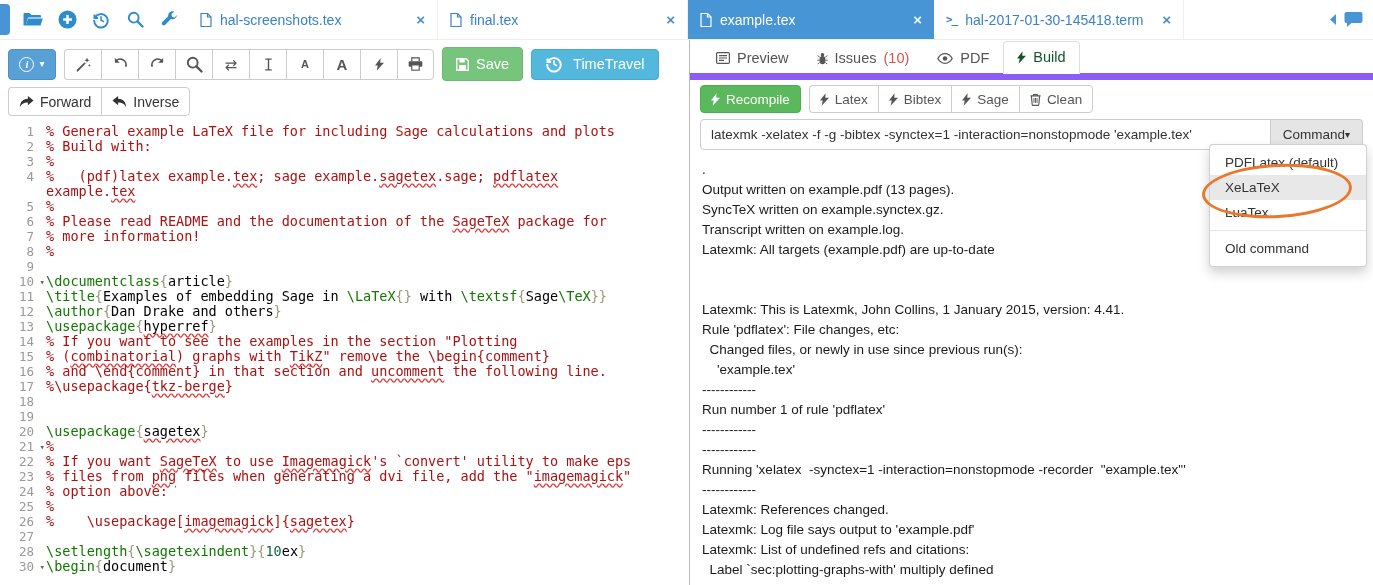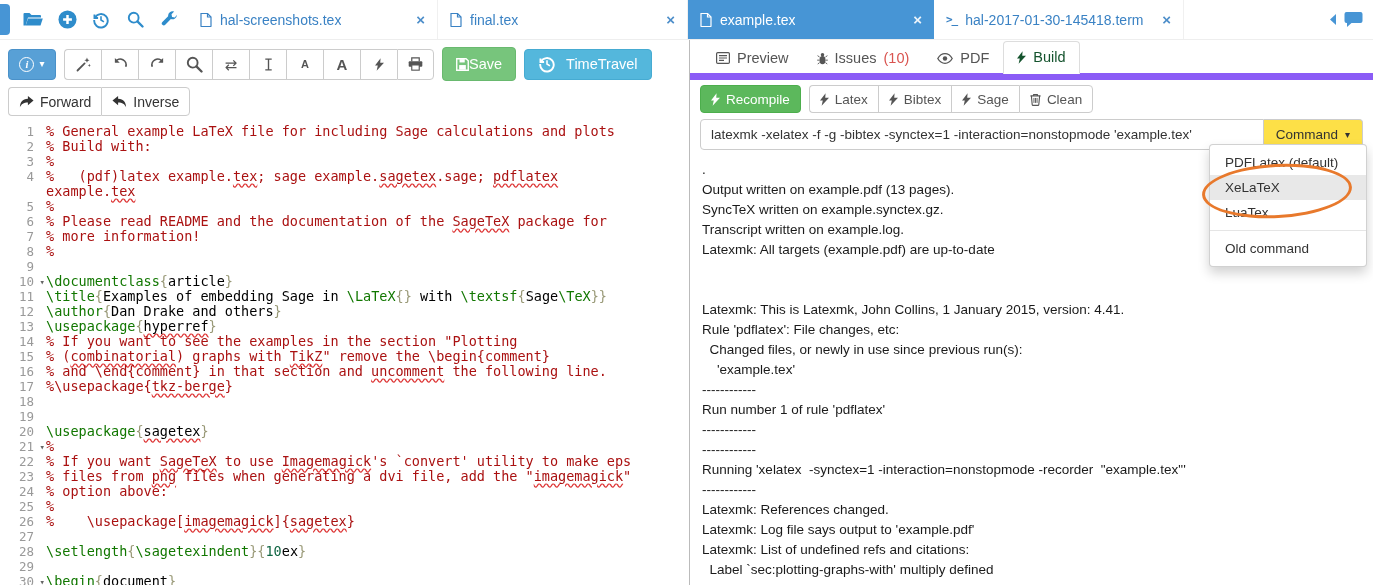--- a/index.html
+++ b/index.html
@@ -27,21 +27,21 @@
 .editor-toolbar{display:flex;align-items:center;padding:7px 8px 4px;gap:8px}
 .btn{height:31px;display:inline-flex;align-items:center;justify-content:center;background:#fff;border:1px solid #ccc;color:#555;font-size:14px;padding:0 10px}
 .btn-group{display:flex}
 .btn-group .btn{border-radius:0;border-right-width:0}
 .btn-group .btn:first-child{border-radius:4px 0 0 4px}
 .btn-group .btn:last-child{border-radius:0 4px 4px 0;border-right-width:1px}
 .icon-btn{width:37px;padding:0}
 .info-btn{background:#58a0d6;border-color:#4a91c9;color:#fff;border-radius:4px;width:48px;gap:5px}
 .circle-i{width:15px;height:15px;border:1.4px solid #fff;border-radius:50%;display:inline-flex;align-items:center;justify-content:center;font-size:10.5px;font-style:italic;font-family:"Liberation Serif",serif;font-weight:bold}
 .caret{font-size:10px;line-height:1}
-.save-btn{background:#77c57c;border-color:#69b96f;color:#fff;border-radius:4px;font-size:14.5px;padding:16px 13px}
+.save-btn{background:#77c57c;border-color:#69b96f;color:#fff;border-radius:4px;gap:7px;font-size:14.5px;padding:16px 13px}
 .tt-btn{background:#54b7dc;border-color:#46abd2;color:#fff;border-radius:4px;gap:10px;font-size:14.5px;padding:0 13px}
 .nav-row{display:flex;padding:2px 8px 6px}
 .nav-row .btn{height:29px;gap:6px;color:#333}
 
 .code-area{flex:1;font-family:"DejaVu Sans Mono",monospace;font-size:13.5px;line-height:15px;padding-top:2px;overflow:hidden;background:#fff}
 .code-line{display:flex;min-height:15px}
 .gutter{flex:0 0 46px;text-align:right;padding-right:12px;color:#999;font-size:12.5px;position:relative;user-select:none}
 .fold{position:absolute;right:1px;top:1px;font-size:9px;color:#666;cursor:pointer}
 .code-content{width:600px;white-space:pre-wrap;overflow-wrap:break-word;color:#000}
 .s-comment{color:#a11}
@@ -53,21 +53,21 @@
 
 .right-tabs{display:flex;align-items:flex-end;padding:6px 0 0 12px;border-bottom:7px solid #8b5cf6;height:40px;flex:0 0 40px}
 .rtab{display:flex;align-items:center;gap:7px;padding:7px 13px 8px;color:#555;font-size:14.5px;cursor:pointer;border:1px solid transparent;margin-bottom:-1px;border-bottom:none}
 .rtab.active{border-color:#ddd;border-radius:4px 4px 0 0;color:#14532d;background:#fff;border-bottom:1px solid #fff}
 .issue-count{color:#d9534f}
 .build-row{display:flex;align-items:center;gap:8px;padding:5px 10px;height:38px;flex:0 0 38px}
 .build-row .btn{height:28px;font-size:13.5px;gap:6px}
 .btn-success{background:#5cb85c;border-color:#4cae4c;color:#fff;border-radius:4px}
 .command-row{display:flex;padding:1px 10px 6px;height:38px;flex:0 0 38px}
 .command-input{flex:1;height:31px;border:1px solid #ccc;border-radius:4px 0 0 4px;padding:0 10px;font-size:13.5px;color:#333;font-family:"Liberation Sans",sans-serif;outline:none}
-.command-btn{height:31px;border:1px solid #ccc;border-left:none;border-radius:0 4px 4px 0;background:#fde047;padding:0 12px;font-size:13.5px;display:flex;align-items:center;gap:7px;color:#333}
+.command-btn{height:31px;border:1px solid #ccc;border-left:none;border-radius:0 4px 4px 0;background:#e5e5e5;padding:0 12px;font-size:13.5px;display:flex;align-items:center;color:#333}
 .log{flex:1;padding:4px 12px;font-size:13.5px;line-height:20px;color:#1a1a1a;overflow:hidden}
 .log-line{white-space:pre-wrap;min-height:20px}
 
 .dropdown{position:absolute;top:104px;right:6px;width:158px;background:#fff;border:1px solid rgba(0,0,0,.18);border-radius:4px;box-shadow:0 6px 12px rgba(0,0,0,.18);padding:5px 0;z-index:5}
 .dd-item{padding:5px 15px;font-size:13.5px;color:#333;white-space:nowrap;cursor:pointer}
 .dd-item.hl{background:#e8e8e8}
 .dd-divider{height:1px;background:#e5e5e5;margin:5px 0}
 
 .ellipse{position:absolute;left:512px;top:124px;width:150px;height:54px;border:3.5px solid #e8792c;border-radius:50%;transform:rotate(-3deg);z-index:6;pointer-events:none}
 </style>
@@ -398,24 +398,20 @@
           <span class="gutter">26</span>
           <span class="code-content"><span class="s-comment">%    \usepackage[</span><span class="s-comment misspell">imagemagick</span><span class="s-comment">]{</span><span class="s-comment misspell">sagetex</span><span class="s-comment">}</span></span>
         </div>
         <div class="code-line">
           <span class="gutter">27</span>
           <span class="code-content"></span>
         </div>
         <div class="code-line">
           <span class="gutter">28</span>
           <span class="code-content"><span class="s-cmd">\setlength</span><span class="s-br">{</span><span class="s-cmd">\sagetexindent</span><span class="s-br">}{</span><span class="s-num">10</span><span class="s-txt">ex</span><span class="s-br">}</span></span>
-        </div>
-        <div class="code-line">
-          <span class="gutter">29</span>
-          <span class="code-content"></span>
         </div>
         <div class="code-line">
           <span class="gutter">30<span class="fold">▾</span></span>
           <span class="code-content"><span class="s-cmd">\begin</span><span class="s-br">{</span><span class="s-txt">document</span><span class="s-br">}</span></span>
         </div>
       </div>
   </div>
 
   <div class="right-pane">
     <div class="right-tabs" id="right-tabs">

